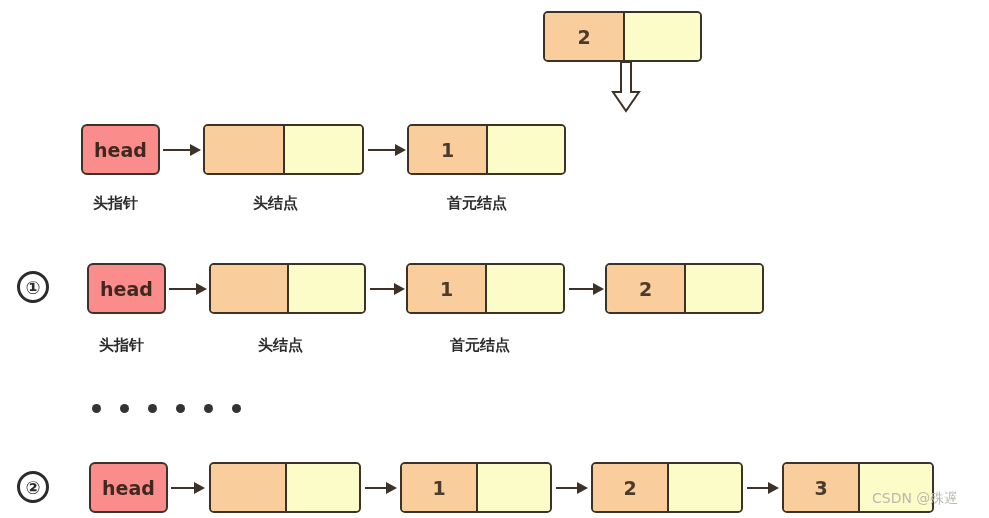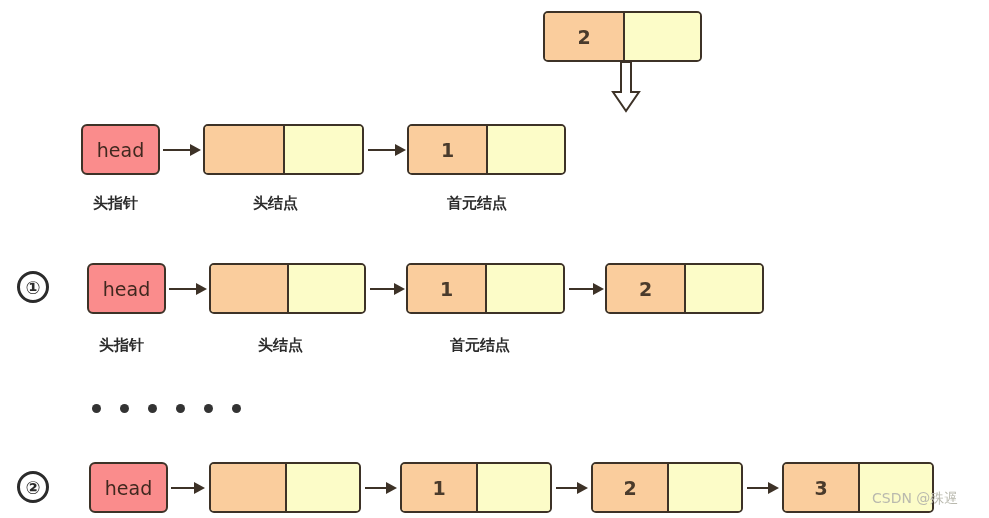--- a/index.html
+++ b/index.html
@@ -49,21 +49,21 @@
   .head-box {
     position: absolute;
     box-sizing: border-box;
     border: 2px solid #3d3227;
     border-radius: 6px;
     background: #fa8c8c;
     display: flex;
     align-items: center;
     justify-content: center;
     color: #40281f;
-    font-weight: normal;
+    font-weight: bold;
     font-size: 19px;
   }
 
   
   .arrow-h {
     position: absolute;
     height: 2px;
     background: #3d3227;
   }
   .arrow-h::after {

